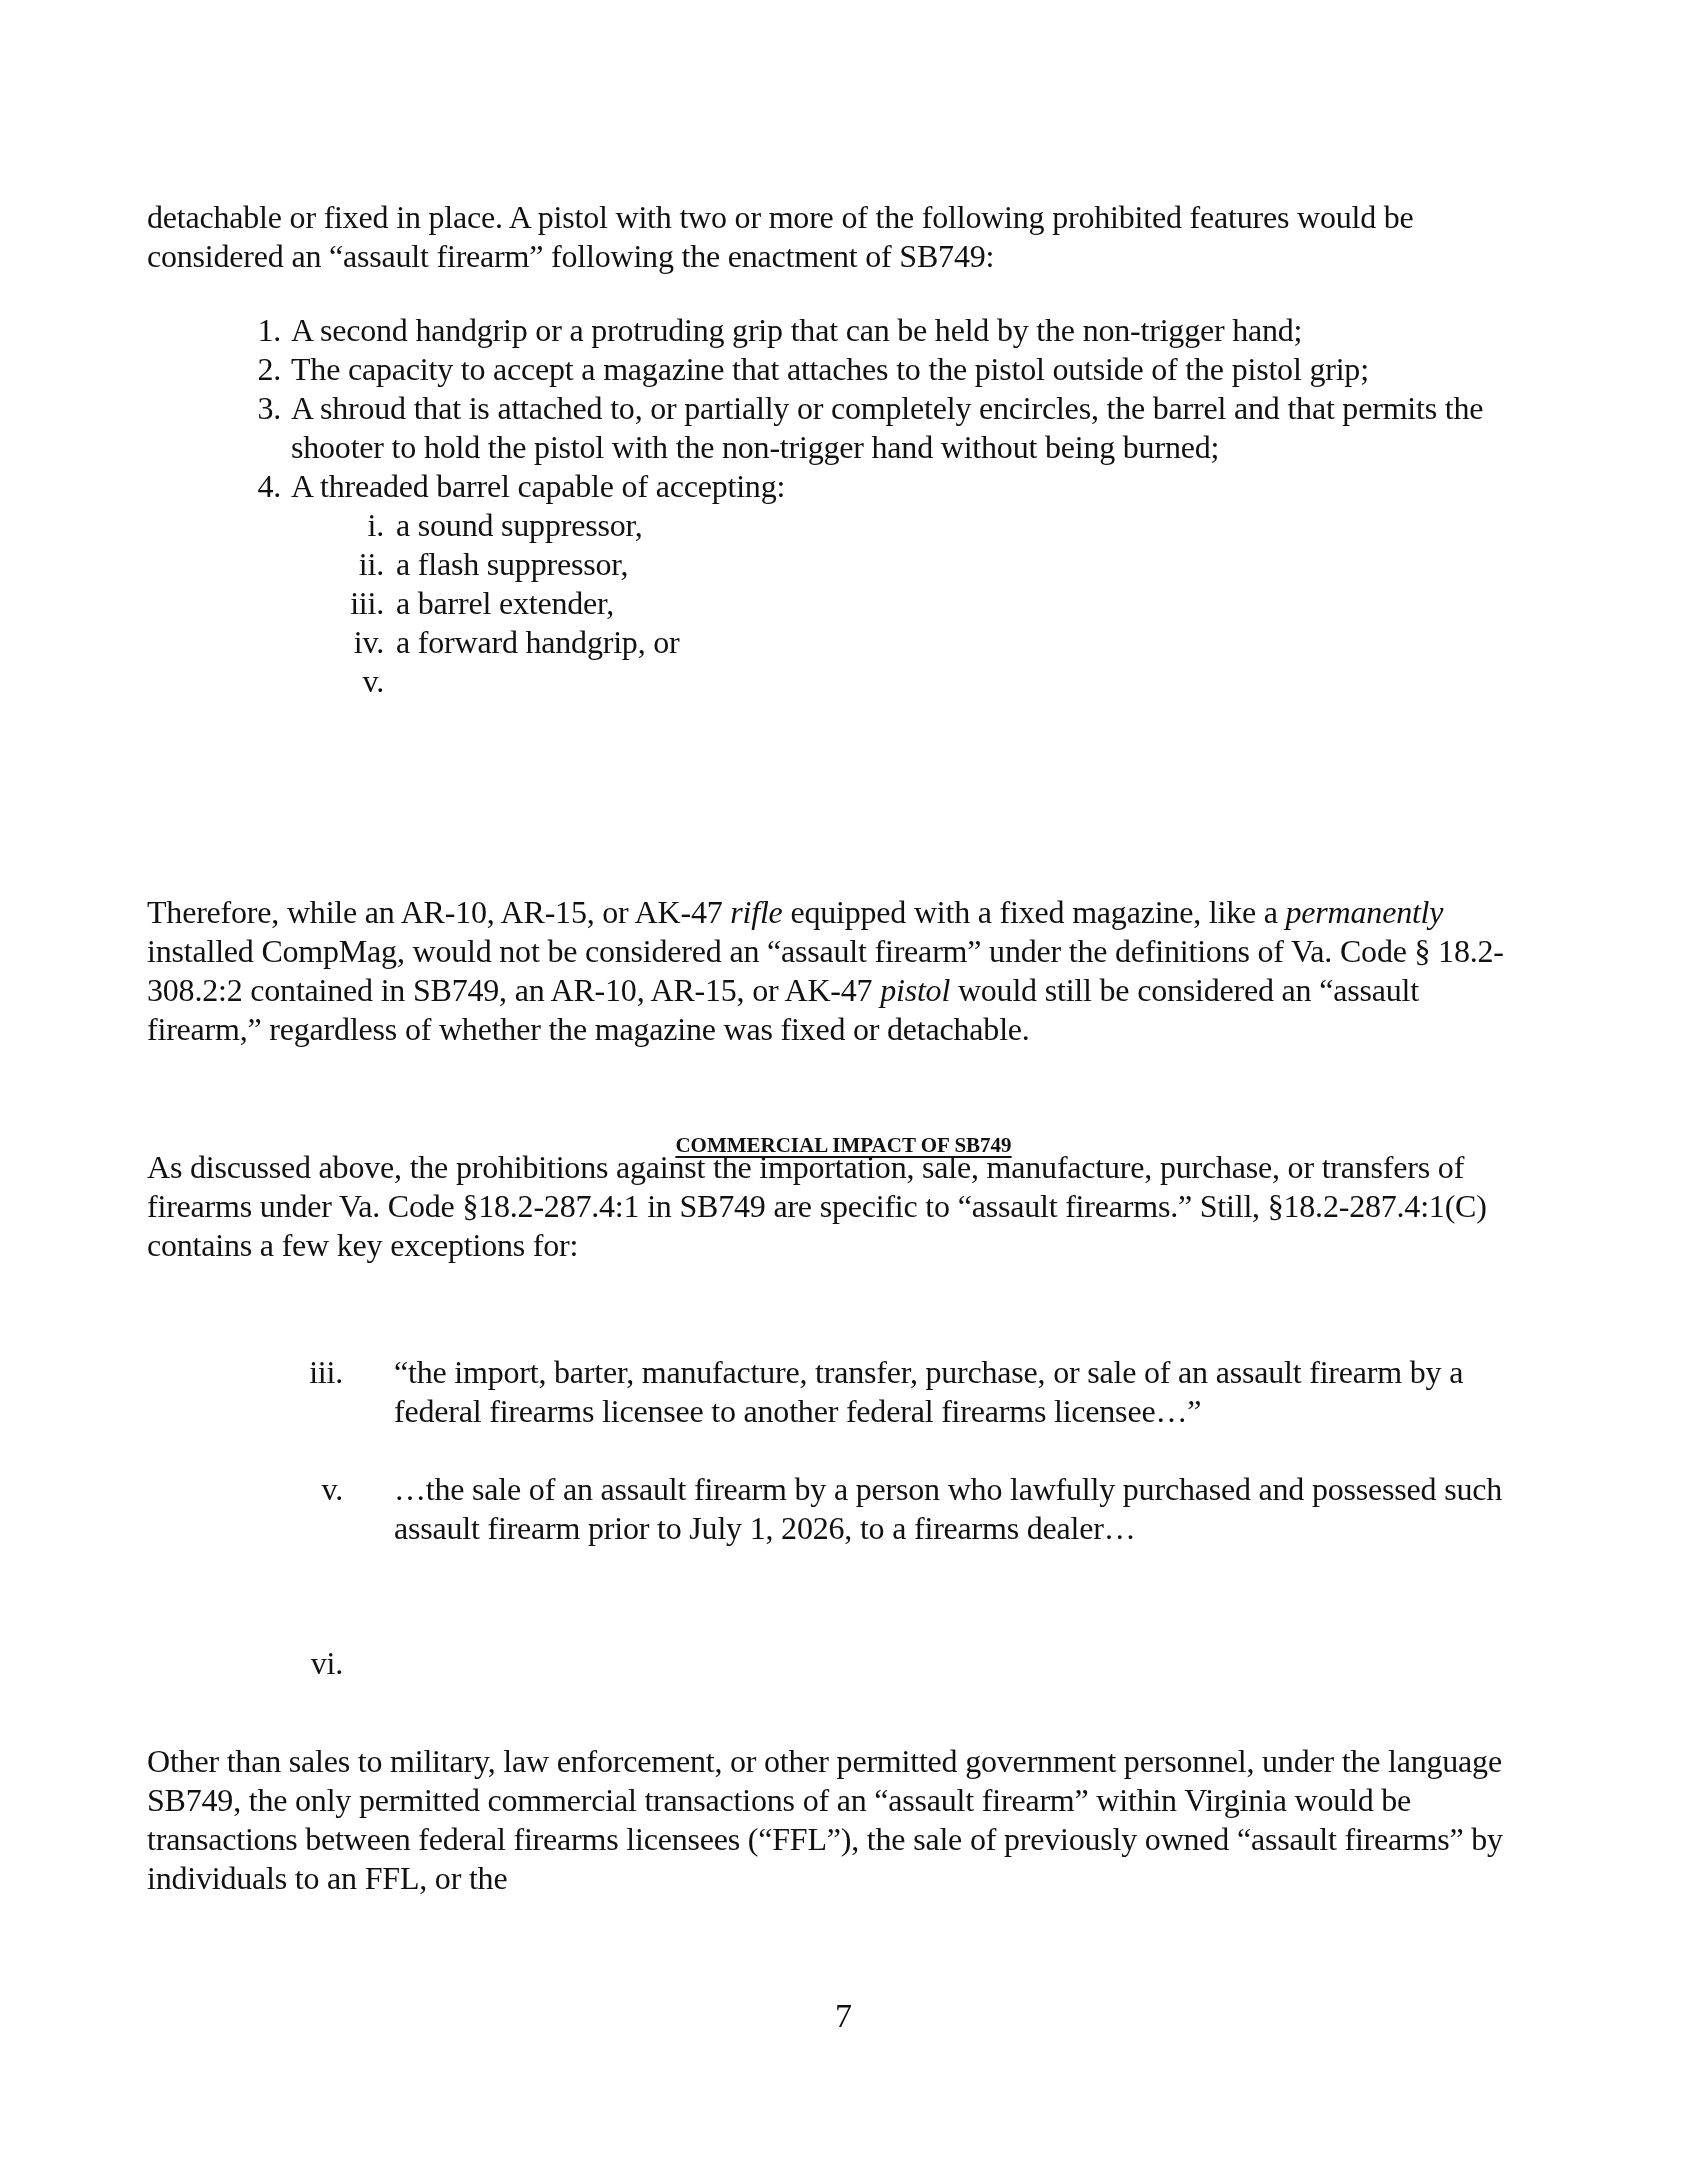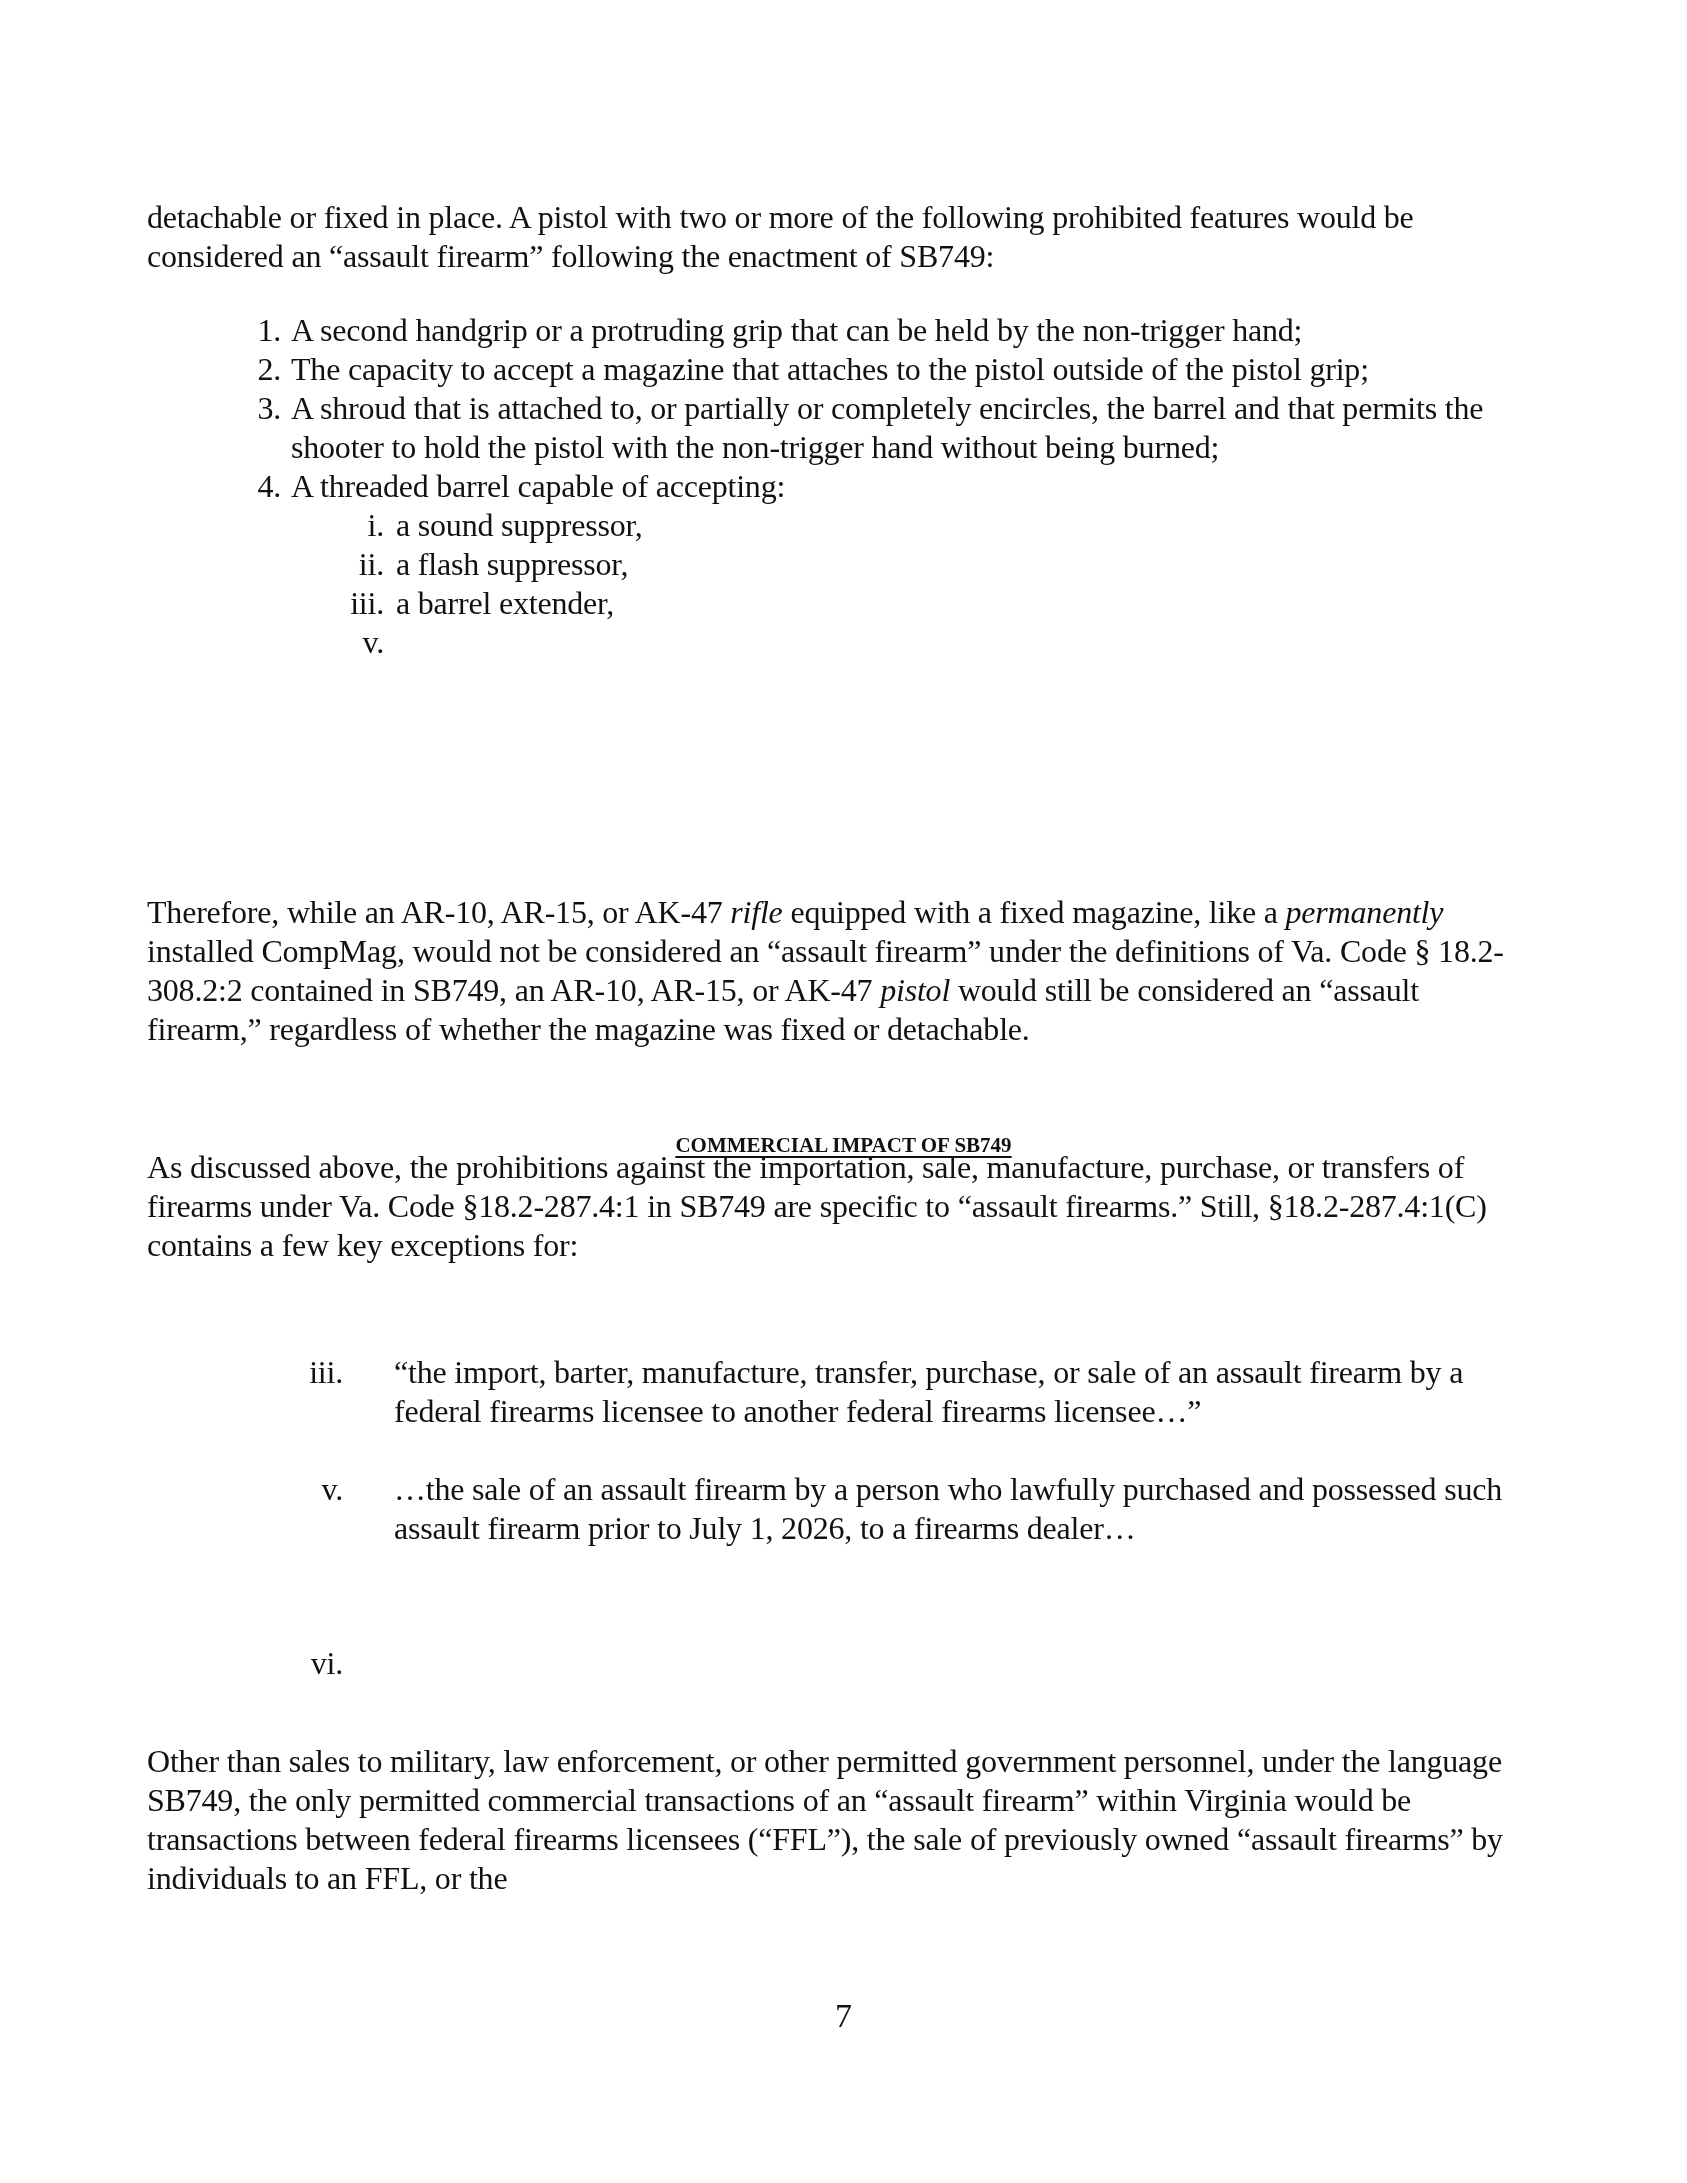--- a/index.html
+++ b/index.html
@@ -70,20 +70,24 @@
         </div>
         <div class="subli">
           <span class="num">ii.</span>
           <span>a flash suppressor,</span>
         </div>
         <div class="subli">
           <span class="num">iii.</span>
           <span>a barrel extender,</span>
         </div>
         <div class="subli">
+          <span class="num">iv.</span>
+          <span>a forward handgrip, or</span>
+        </div>
+        <div class="subli">
           <span class="num">v.</span>
         </div>
       </div>
     </div>
   </div>
 
   <p class="para" style="top:893px;"><span>Therefore, while an AR-10, AR-15, or AK-47 </span><span class="bi">rifle</span><span> equipped with a fixed magazine, like a </span><span class="bi">permanently</span><span> installed CompMag, would not be considered an “assault firearm” under the definitions of Va. Code § 18.2-308.2:2 contained in SB749, an AR-10, AR-15, or AK-47 </span><span class="bi">pistol</span><span> would still be considered an “assault firearm,” regardless of whether the magazine was fixed or detachable.</span></p>
 
   <div class="heading">
     <span>COMMERCIAL IMPACT OF SB749</span>

